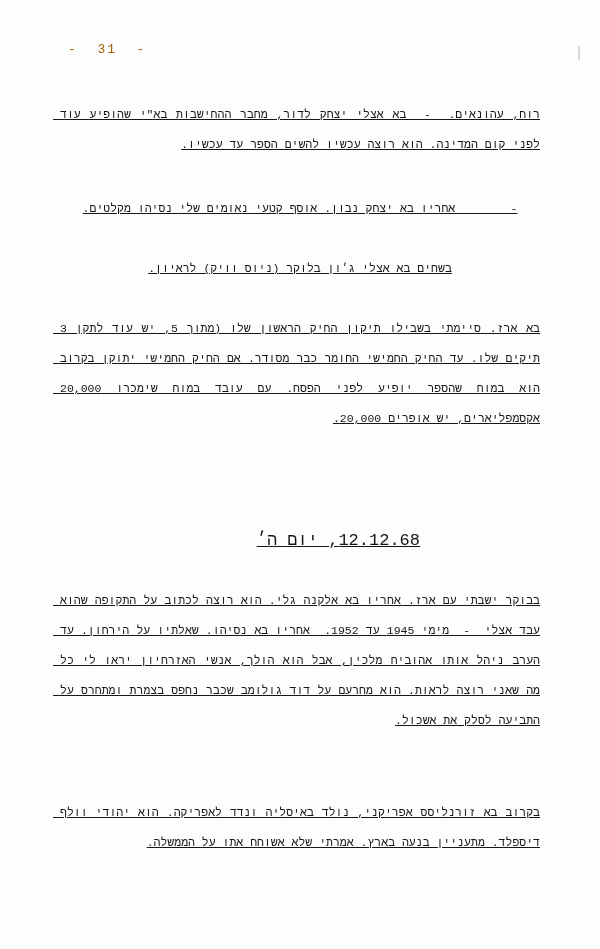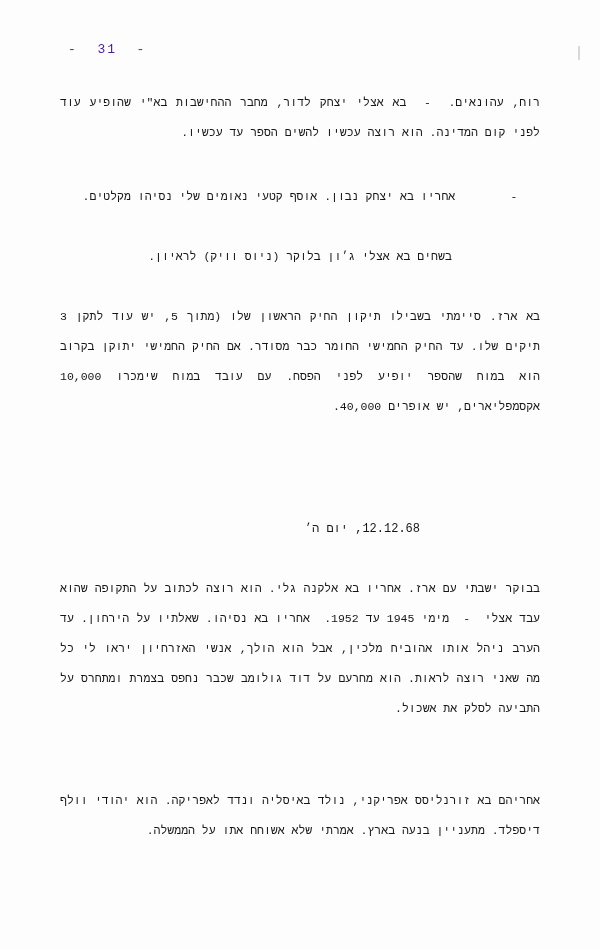--- a/index.html
+++ b/index.html
@@ -24,32 +24,33 @@
     padding: 0;
   }
   .page-number {
     position: absolute;
     top: 42px;
     left: 68px;
     font-size: 13px;
     letter-spacing: 2px;
     direction: ltr;
     white-space: pre;
-    color: #4c1d95;
+    color: #a16207;
   }
   .body-text {
     position: absolute;
-    top: 88px;
+    top: 100px;
     left: 60px;
     width: 480px;
     direction: rtl;
     text-align: justify;
     font-size: 11.5px;
     line-height: 30px;
     color: #161616;
+    text-decoration: underline;
   }
   .para {
     margin: 0 0 0 0;
     direction: rtl;
     unicode-bidi: embed;
     text-align: justify;
     text-align-last: center;
     white-space: pre-wrap;
   }
   .para.last-right {
@@ -59,21 +60,21 @@
     text-align: right;
     text-align-last: center;
   }
   .spacer-sm { height: 30px; }
   .spacer-md { height: 34px; }
   .spacer-lg { height: 62px; }
   .spacer-xl { height: 92px; }
   .date-line {
     direction: rtl;
     text-align: right;
-    font-size: 12px;
+    font-size: 17px;
     line-height: 30px;
     padding-right: 120px;
   }
   .dash-item {
     direction: rtl;
     text-align: justify;
     text-align-last: center;
   }
   .faint-mark {
     position: absolute;
@@ -100,28 +101,28 @@
     <div class="spacer-md"></div>
 
     <div class="para dash-item">-        אחריו בא יצחק נבון. אוסף קטעי נאומים שלי נסיהו מקלטים.</div>
 
     <div class="spacer-sm"></div>
 
     <div class="para center">בשחים בא אצלי ג׳ון בלוקר (ניוס וויק) לראיון.</div>
 
     <div class="spacer-sm"></div>
 
-    <div class="para last-right">בא ארז. סיימתי בשבילו תיקון החיק הראשון שלו (מתוך 5, יש עוד לתקן 3 תיקים שלו. עד החיק החמישי החומר כבר מסודר. אם החיק החמישי יתוקן בקרוב הוא במוח שהספר יופיע לפני הפסח. עם עובד במוח שימכרו 10,000 אקסמפליארים, יש אופרים 40,000.</div>
+    <div class="para last-right">בא ארז. סיימתי בשבילו תיקון החיק הראשון שלו (מתוך 5, יש עוד לתקן 3 תיקים שלו. עד החיק החמישי החומר כבר מסודר. אם החיק החמישי יתוקן בקרוב הוא במוח שהספר יופיע לפני הפסח. עם עובד במוח שימכרו 20,000 אקסמפליארים, יש אופרים 20,000.</div>
 
     <div class="spacer-xl"></div>
 
     <div class="date-line">12.12.68, יום ה׳</div>
 
     <div class="spacer-sm"></div>
 
     <div class="para last-right">בבוקר ישבתי עם ארז. אחריו בא אלקנה גלי. הוא רוצה לכתוב על התקופה שהוא עבד אצלי  -  מימי 1945 עד 1952.  אחריו בא נסיהו. שאלתיו על הירחון. עד הערב ניהל אותו אהוביח מלכין, אבל הוא הולך, אנשי האזרחיון יראו לי כל מה שאני רוצה לראות. הוא מחרעם על דוד גולומב שכבר נחפס בצמרת ומתחרס על התביעה לסלק את אשכול.</div>
 
     <div class="spacer-lg"></div>
 
-    <div class="para last-right">אחריהם בא זורנליסס אפריקני, נולד באיסליה ונדד לאפריקה. הוא יהודי וולף דיספלד. מתעניין בנעה בארץ. אמרתי שלא אשוחח אתו על הממשלה.</div>
+    <div class="para last-right">בקרוב בא זורנליסס אפריקני, נולד באיסליה ונדד לאפריקה. הוא יהודי וולף דיספלד. מתעניין בנעה בארץ. אמרתי שלא אשוחח אתו על הממשלה.</div>
 
   </div>
 </div>
 
 </body></html>

